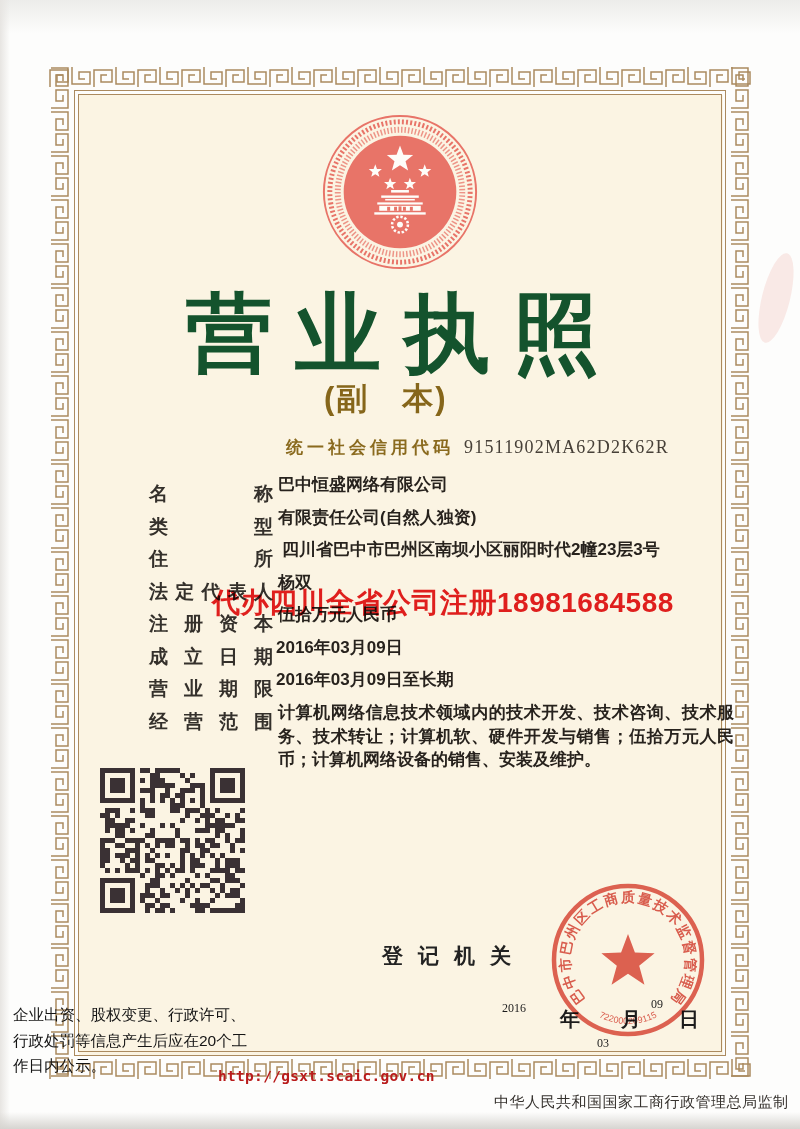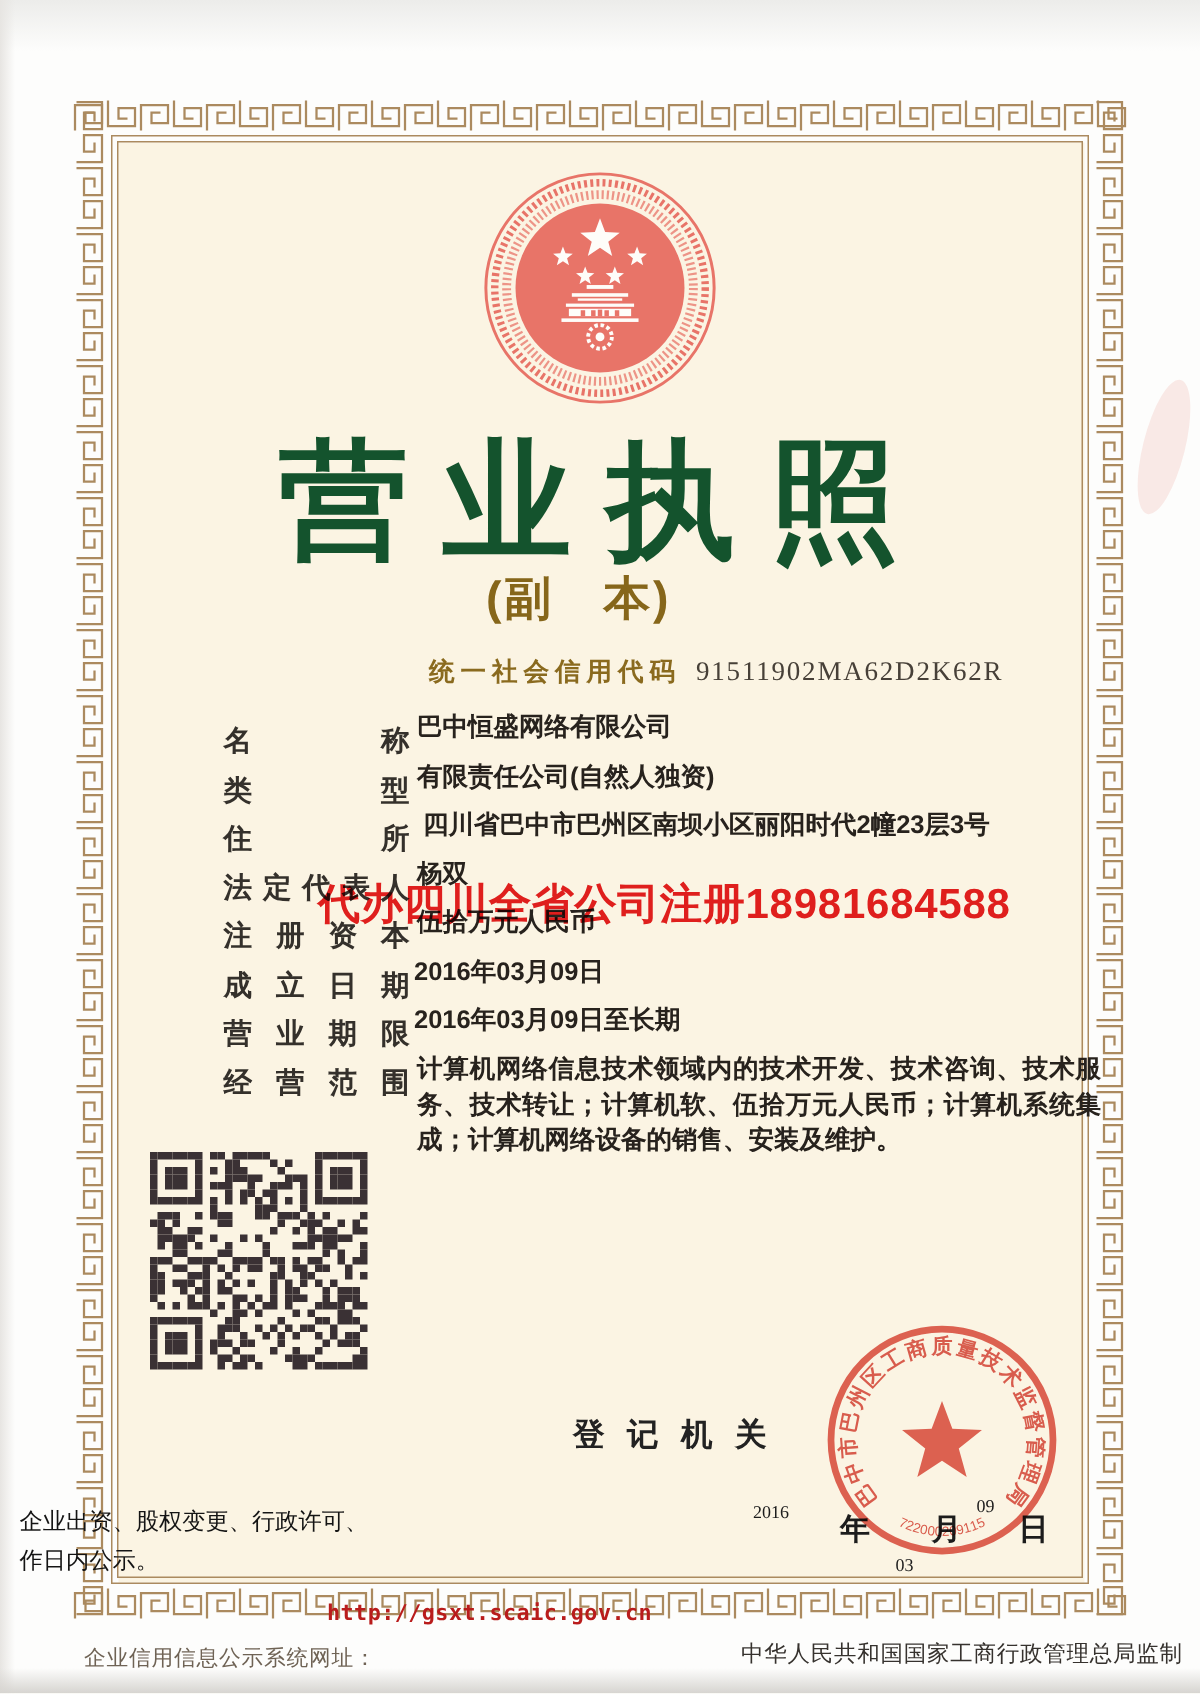--- a/index.html
+++ b/index.html
@@ -289,21 +289,21 @@
   <div class="field-row" style="top:644px">
     <span class="field-label">成立日期</span>
     <span class="field-value" style="left:127px">2016年03月09日</span>
   </div>
   <div class="field-row" style="top:676px">
     <span class="field-label">营业期限</span>
     <span class="field-value" style="left:127px">2016年03月09日至长期</span>
   </div>
   <div class="field-row" style="top:709px">
     <span class="field-label">经营范围</span>
-    <span class="field-value wrap" style="width:456px">计算机网络信息技术领域内的技术开发、技术咨询、技术服务、技术转让；计算机软、伍拾万元人民币；计算机系统集成；计算机网络设备的销售、安装及维护。</span>
+    <span class="field-value wrap" style="width:456px">计算机网络信息技术领域内的技术开发、技术咨询、技术服务、技术转让；计算机软、硬件开发与销售；伍拾万元人民币；计算机网络设备的销售、安装及维护。</span>
   </div>
 
   <div class="watermark">代办四川全省公司注册18981684588</div>
 
   <div class="qr" id="qr">
       <div class="d"></div>
       <div class="d"></div>
       <div class="d"></div>
       <div class="d"></div>
       <div class="d"></div>
@@ -1191,19 +1191,19 @@
     <span class="d-num" style="left:502px;top:1001px">2016</span>
     <span class="d-unit" style="left:560px;top:1006px">年</span>
     <span class="d-num" style="left:597px;top:1036px">03</span>
     <span class="d-unit" style="left:621px;top:1006px">月</span>
     <span class="d-num" style="left:651px;top:997px">09</span>
     <span class="d-unit" style="left:679px;top:1006px">日</span>
   </div>
 
   <div class="annual-note">
     <div>企业出资、股权变更、行政许可、</div>
+    <div>行政处罚等信息产生后应在20个工</div>
     <div>作日内公示。</div>
   </div>
 
-  <div class="pub-label">企业信用信息公示系统网址：</div>
   <div class="pub-url">http://gsxt.scaic.gov.cn</div>
   <div class="issuer">中华人民共和国国家工商行政管理总局监制</div>
 </div>
 
 </body></html>

